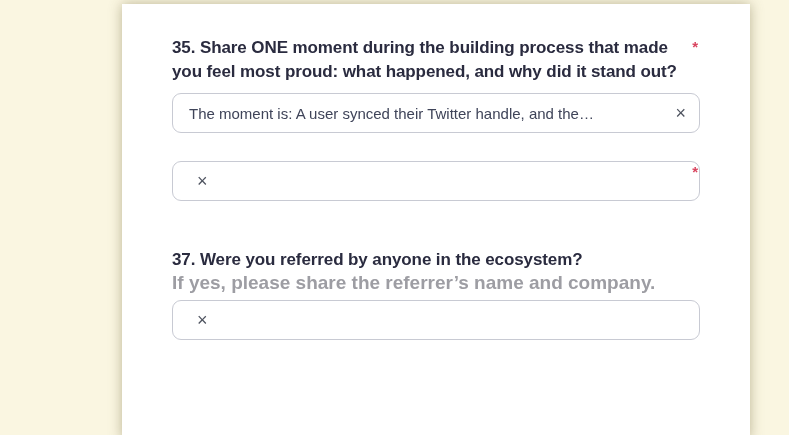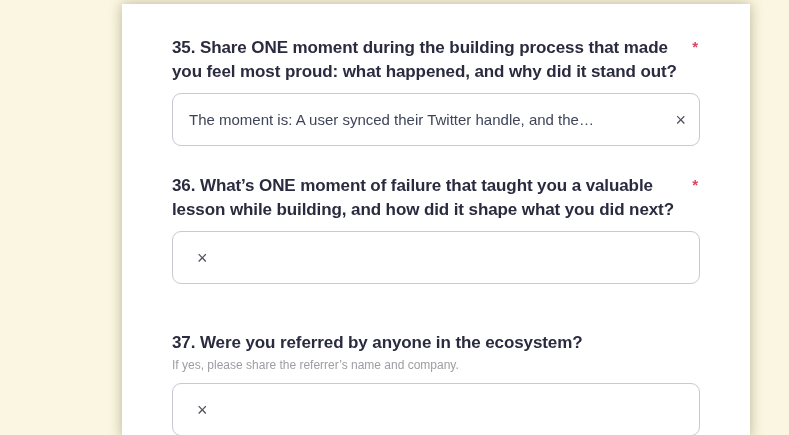--- a/index.html
+++ b/index.html
@@ -49,29 +49,30 @@
   .req {
     position: absolute;
     top: 3px;
     right: 2px;
     color: var(--required-asterisk);
     font-size: 15px;
     font-weight: bold;
     line-height: 1;
   }
   .q-sub {
-    font-size: 12px;
+    font-size: 19px;
     color: var(--helper-text);
     line-height: 17px;
     margin-top: 2px;
+    font-weight: bold;
   }
   .answer {
     margin-top: 9px;
     width: 528px;
-    height: 53px;
+    height: 40px;
     border: 1px solid var(--input-border);
     border-radius: 9px;
     background: #fff;
     display: flex;
     align-items: center;
     padding: 0 13px 0 16px;
     cursor: text;
   }
   .answer-text {
     flex: 1;
@@ -97,21 +98,20 @@
     <section class="question">
       <div class="q-title">35. Share ONE moment during the building process that made you feel most proud: what happened, and why did it stand out?</div>
       <span class="req">*</span>
       <div class="answer" role="textbox">
         <span class="answer-text">The moment is: A user synced their Twitter handle, and the…</span>
         <span class="clear">×</span>
       </div>
     </section>
 
     <section class="question">
-      <div class="q-title">36. What’s ONE moment of failure that taught you a valuable lesson while building, and how did it shape what you did next?</div>
       <span class="req">*</span>
       <div class="answer" role="textbox">
         <span class="clear">×</span>
       </div>
     </section>
 
     <section class="question">
       <div class="q-title">37. Were you referred by anyone in the ecosystem?</div>
       <div class="q-sub">If yes, please share the referrer’s name and company.</div>
       <div class="answer" role="textbox">

